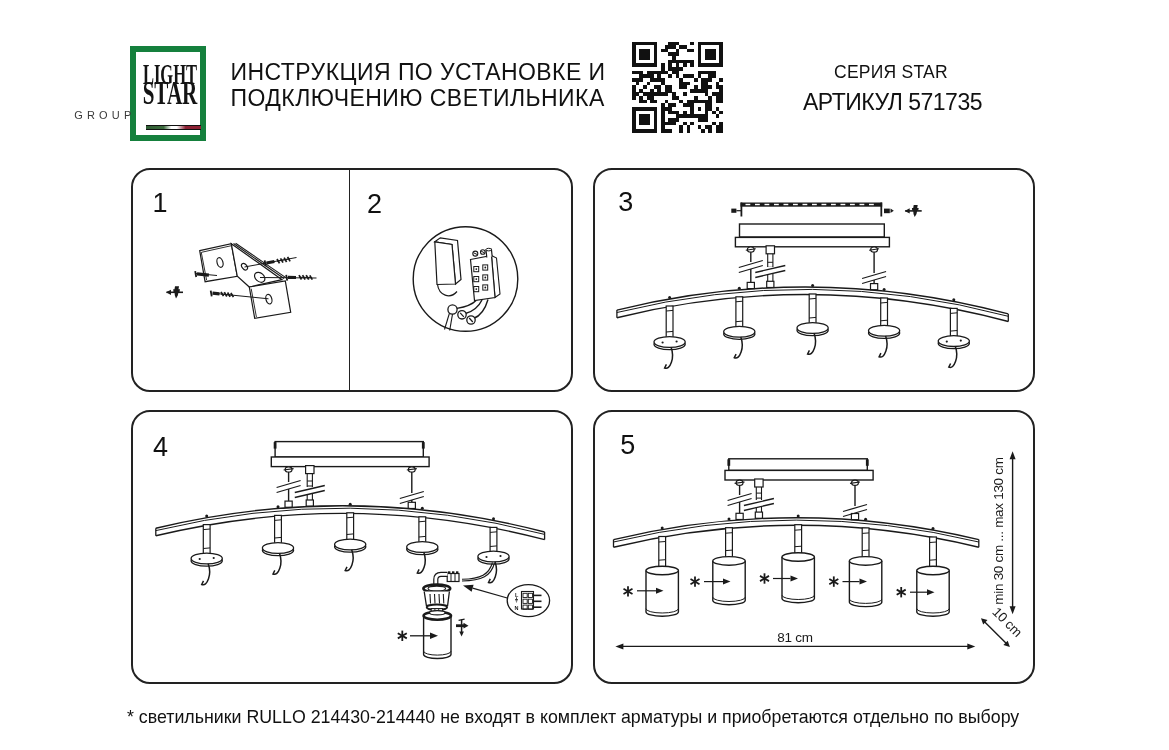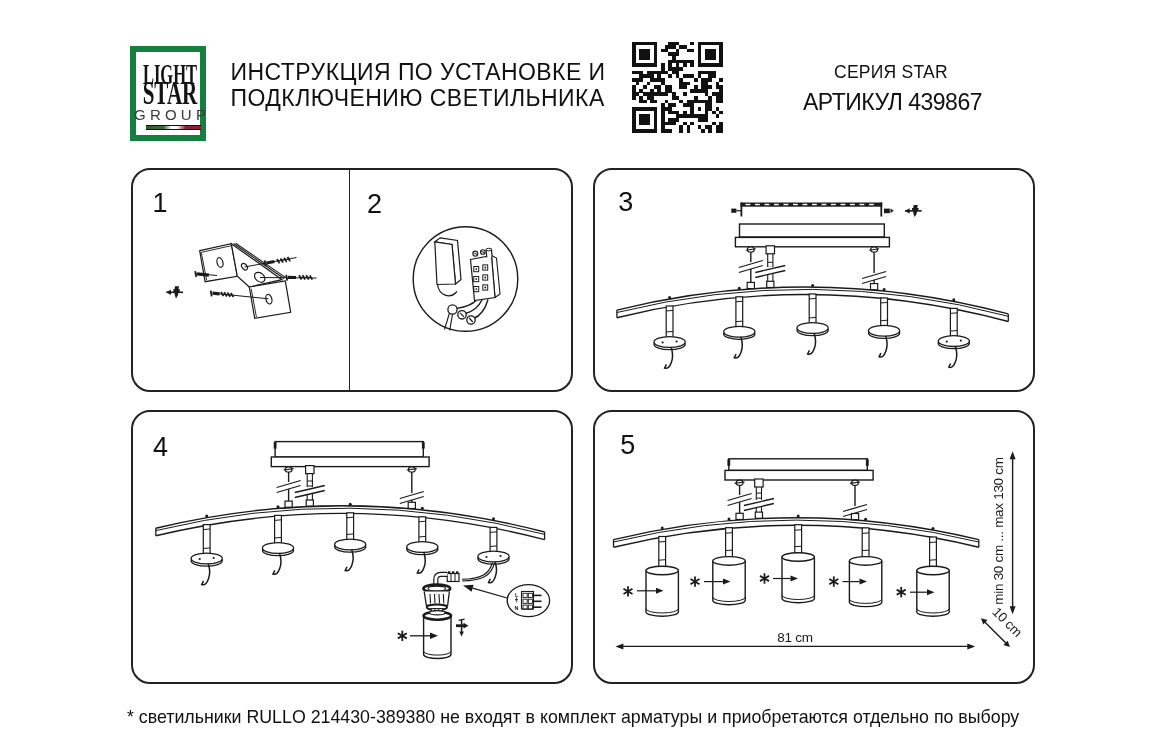--- a/index.html
+++ b/index.html
@@ -2,26 +2,26 @@
 <html><head><meta charset="utf-8"><style>
 html,body{margin:0;padding:0}
 body{width:1169px;height:750px;background:#fff;font-family:"Liberation Sans",sans-serif;position:relative;overflow:hidden}
 .panel{position:absolute;border:2px solid #222;border-radius:19px;box-sizing:border-box;background:#fff}
 .num{position:absolute;font-size:27px;color:#111;line-height:27px}
 .b{font-weight:normal;color:#111;position:absolute;white-space:pre}
 </style></head><body>
 <div style="position:absolute;left:130px;top:46px;width:76px;height:95px;border:6px solid #15803d;box-sizing:border-box">
 <div style="position:absolute;left:50%;top:8.5px;width:200px;margin-left:-98px;text-align:center;font-family:'Liberation Serif',serif;font-weight:bold;font-size:29px;line-height:26px;color:#131313;transform:scaleX(0.57)">LIGHT</div>
 <div style="position:absolute;left:50%;top:26px;width:200px;margin-left:-98px;text-align:center;font-family:'Liberation Serif',serif;font-weight:bold;font-size:33.5px;line-height:30px;color:#131313;transform:scaleX(0.63)">STAR</div>
-<div style="position:absolute;left:50%;top:56.5px;width:200px;margin-left:-98px;text-align:center;font-size:15px;line-height:12px;letter-spacing:4.2px;color:#3a3a3a;text-indent:4.2px">GROUP</div>
+<div style="position:absolute;left:50%;top:56.5px;width:200px;margin-left:-98px;text-align:left;font-size:11px;line-height:12px;letter-spacing:4.2px;color:#3a3a3a;text-indent:4.2px">GROUP</div>
 <div style="position:absolute;left:9.5px;top:73.3px;width:55px;height:4.4px;border-top:1px solid #111;border-bottom:1px solid #111;box-sizing:border-box;background:linear-gradient(90deg,#2f5c33 0%,#3b6b3c 32%,#ffffff 46%,#ffffff 56%,#8d2134 72%,#8d2134 100%)"></div>
 </div>
 <div class="b" style="left:230.5px;top:58.7px;font-size:23px;line-height:26.5px;letter-spacing:0.45px">ИНСТРУКЦИЯ ПО УСТАНОВКЕ И<br>ПОДКЛЮЧЕНИЮ СВЕТИЛЬНИКА</div>
 <div class="b" style="left:834px;top:63.7px;font-size:17.5px;letter-spacing:0.25px;line-height:17.5px">СЕРИЯ STAR</div>
-<div class="b" style="left:803px;top:91.3px;font-size:23px;line-height:23px;letter-spacing:-0.5px">АРТИКУЛ 439867</div>
+<div class="b" style="left:803px;top:91.3px;font-size:23px;line-height:23px;letter-spacing:-0.5px">АРТИКУЛ 571735</div>
 <svg style="position:absolute;left:632px;top:41px" width="91" height="92" viewBox="0 0 91 91" shape-rendering="crispEdges" fill="#111">
     <rect x="0.00" y="0.00" width="25.48" height="3.69"></rect>
     <rect x="36.40" y="0.00" width="10.92" height="3.69"></rect>
     <rect x="58.24" y="0.00" width="3.64" height="3.69"></rect>
     <rect x="65.52" y="0.00" width="25.48" height="3.69"></rect>
     <rect x="0.00" y="3.64" width="3.64" height="3.69"></rect>
     <rect x="21.84" y="3.64" width="3.64" height="3.69"></rect>
     <rect x="32.76" y="3.64" width="10.92" height="3.69"></rect>
     <rect x="47.32" y="3.64" width="7.28" height="3.69"></rect>
     <rect x="65.52" y="3.64" width="3.64" height="3.69"></rect>
@@ -584,12 +584,12 @@
     <text x="202" y="241" font-size="13.5" fill="#1a1a1a" text-anchor="middle" letter-spacing="-0.3" transform="translate(0,-9.5)">81 cm</text>
     <line x1="419.6" y1="45.0" x2="419.6" y2="200.5" stroke="#1a1a1a" stroke-width="1.4"></line>
     <polygon points="419.6,41.2 416.6,49.2 422.6,49.2" fill="#1a1a1a"></polygon>
     <polygon points="419.6,204.3 416.6,196.3 422.6,196.3" fill="#1a1a1a"></polygon>
     <text x="0" y="0" font-size="13.5" fill="#1a1a1a" text-anchor="middle" letter-spacing="-0.3" transform="translate(409.5,121) rotate(-90)">min 30 cm ... max 130 cm</text>
     <line x1="390.5" y1="210.7" x2="414.4" y2="234.5" stroke="#1a1a1a" stroke-width="1.4"></line>
     <polygon points="388,208.2 394.5,210.1 390.2,214.4" fill="#1a1a1a"></polygon>
     <polygon points="416.9,237 410.4,235.1 414.7,230.8" fill="#1a1a1a"></polygon>
     <text x="0" y="0" font-size="13.5" fill="#1a1a1a" text-anchor="middle" letter-spacing="-0.3" transform="translate(411,215.2) rotate(45)">10 cm</text>
   </svg>
-<div style="position:absolute;left:127px;top:707px;font-size:17.8px;color:#111">* светильники RULLO 214430-389380 не входят в комплект арматуры и приобретаются отдельно по выбору</div>
+<div style="position:absolute;left:127px;top:707px;font-size:17.8px;color:#111">* светильники RULLO 214430-214440 не входят в комплект арматуры и приобретаются отдельно по выбору</div>
 </body></html>

